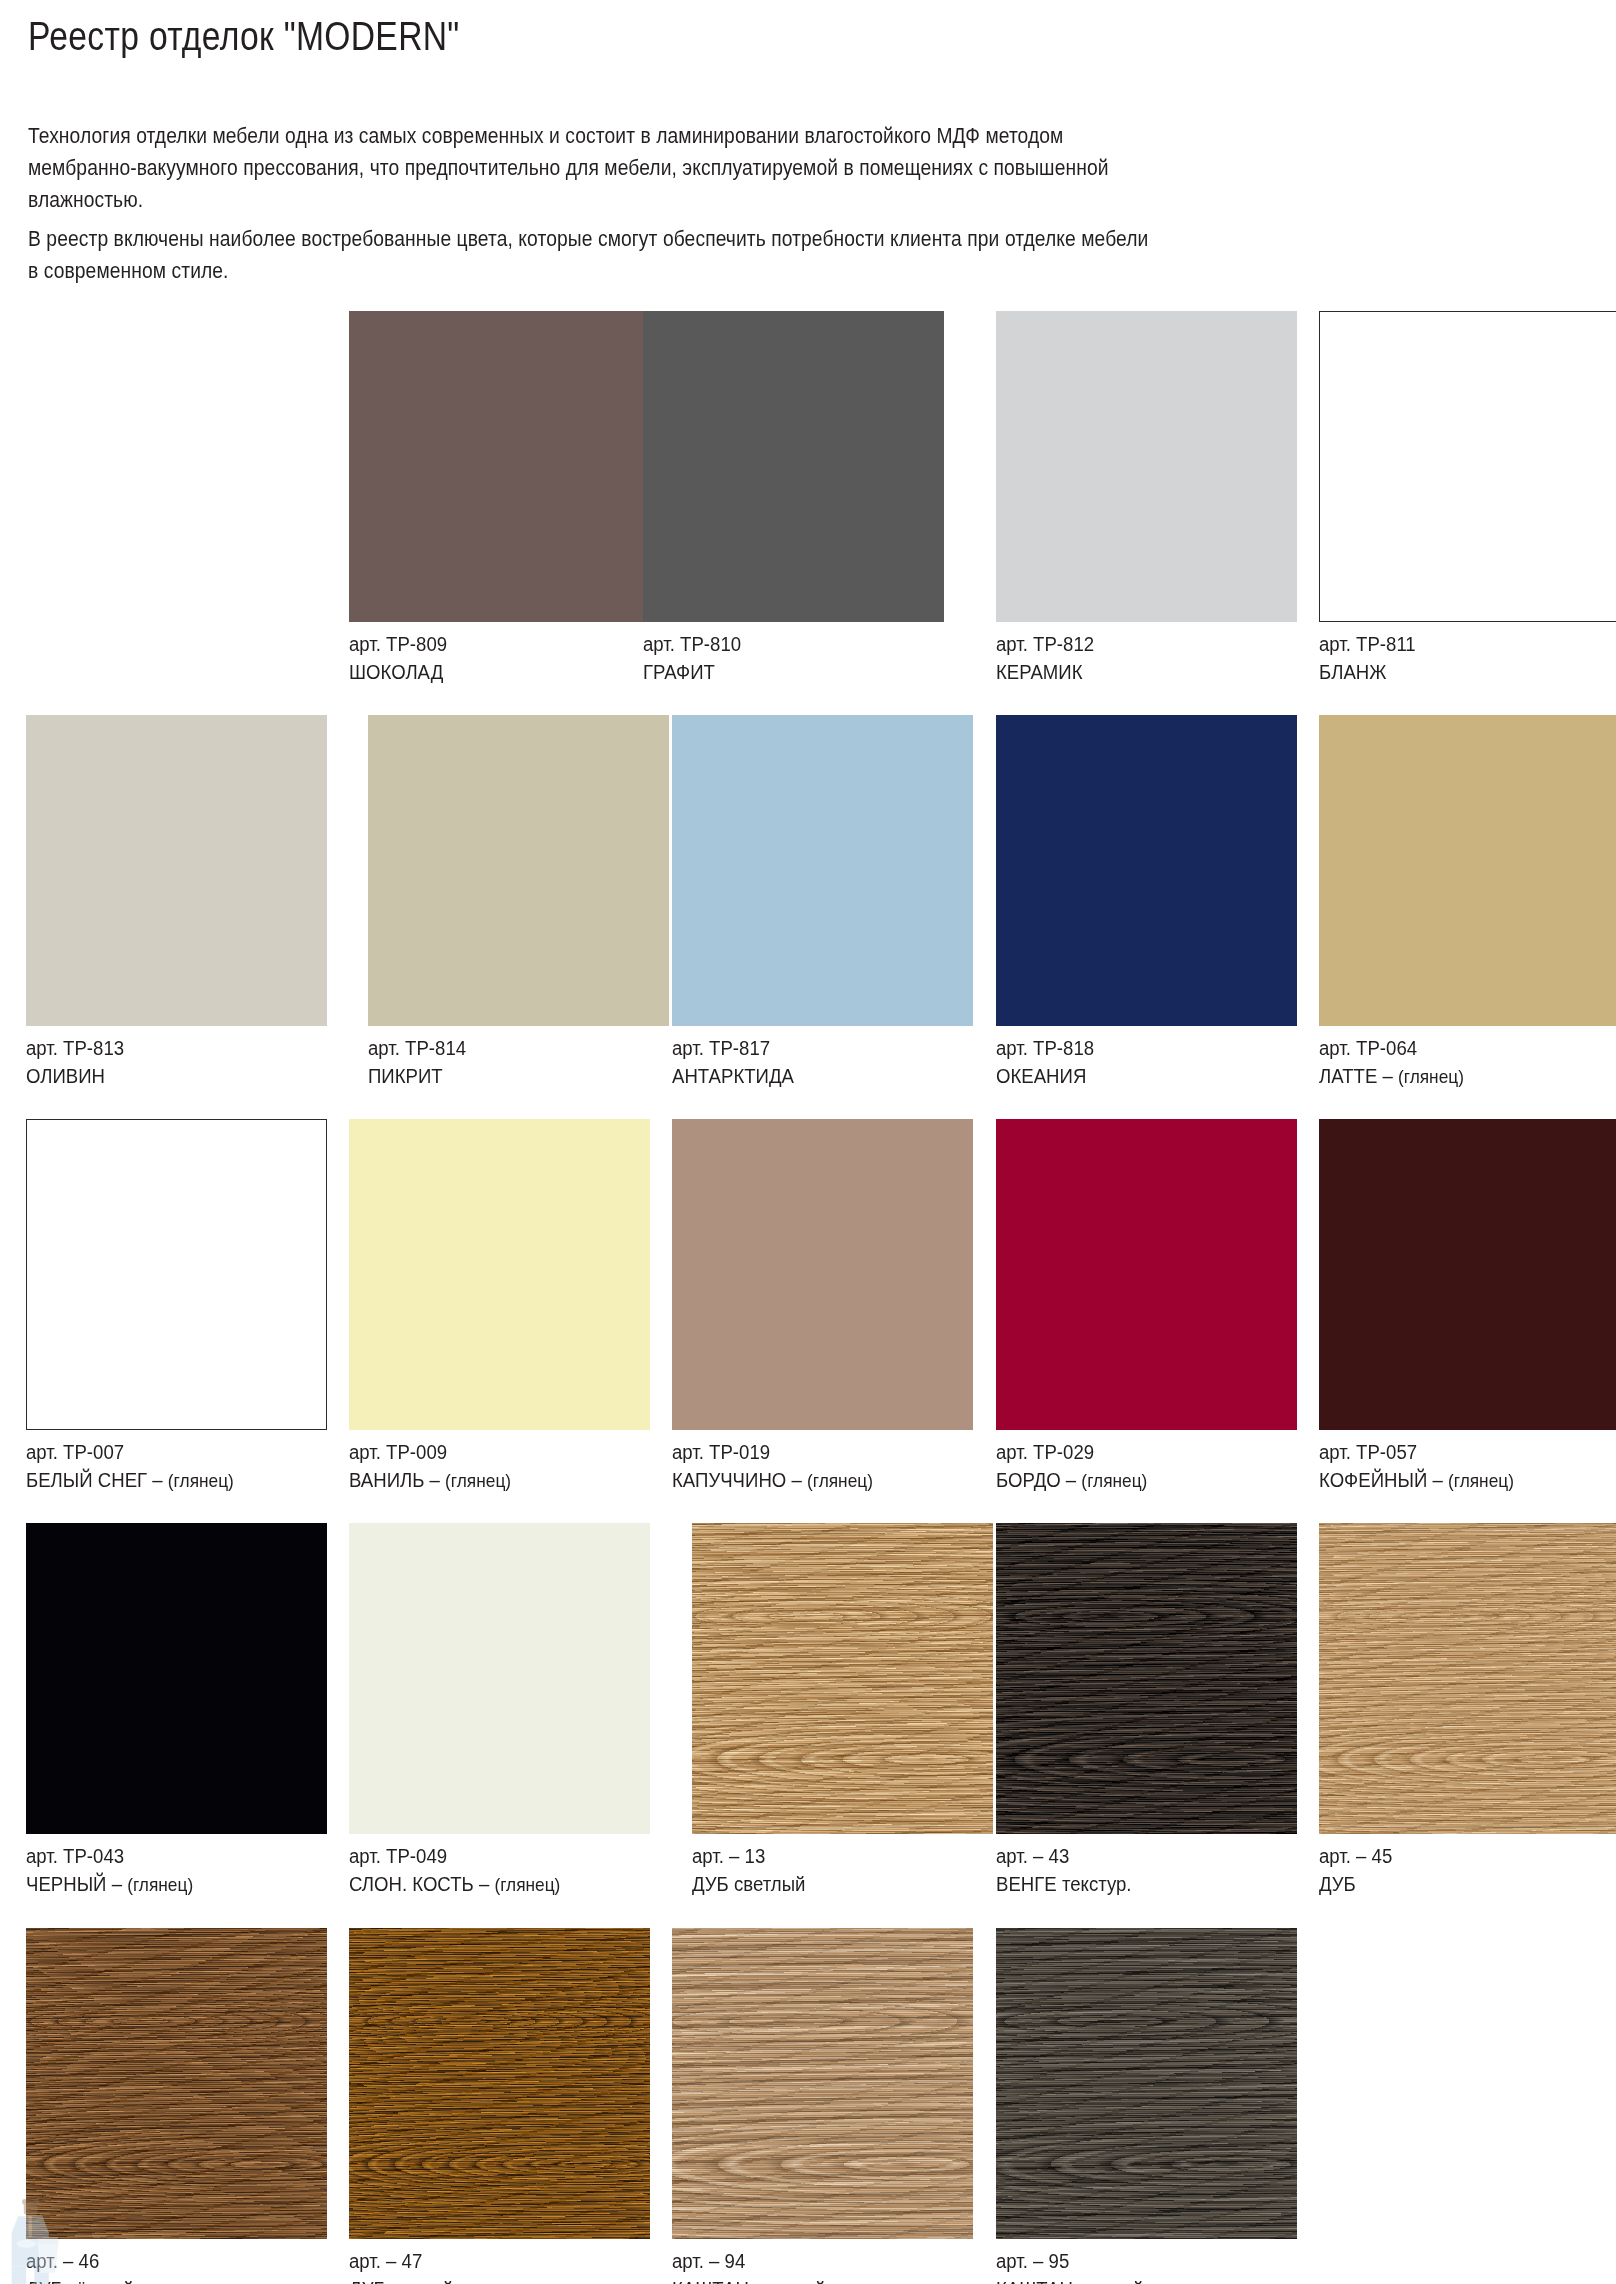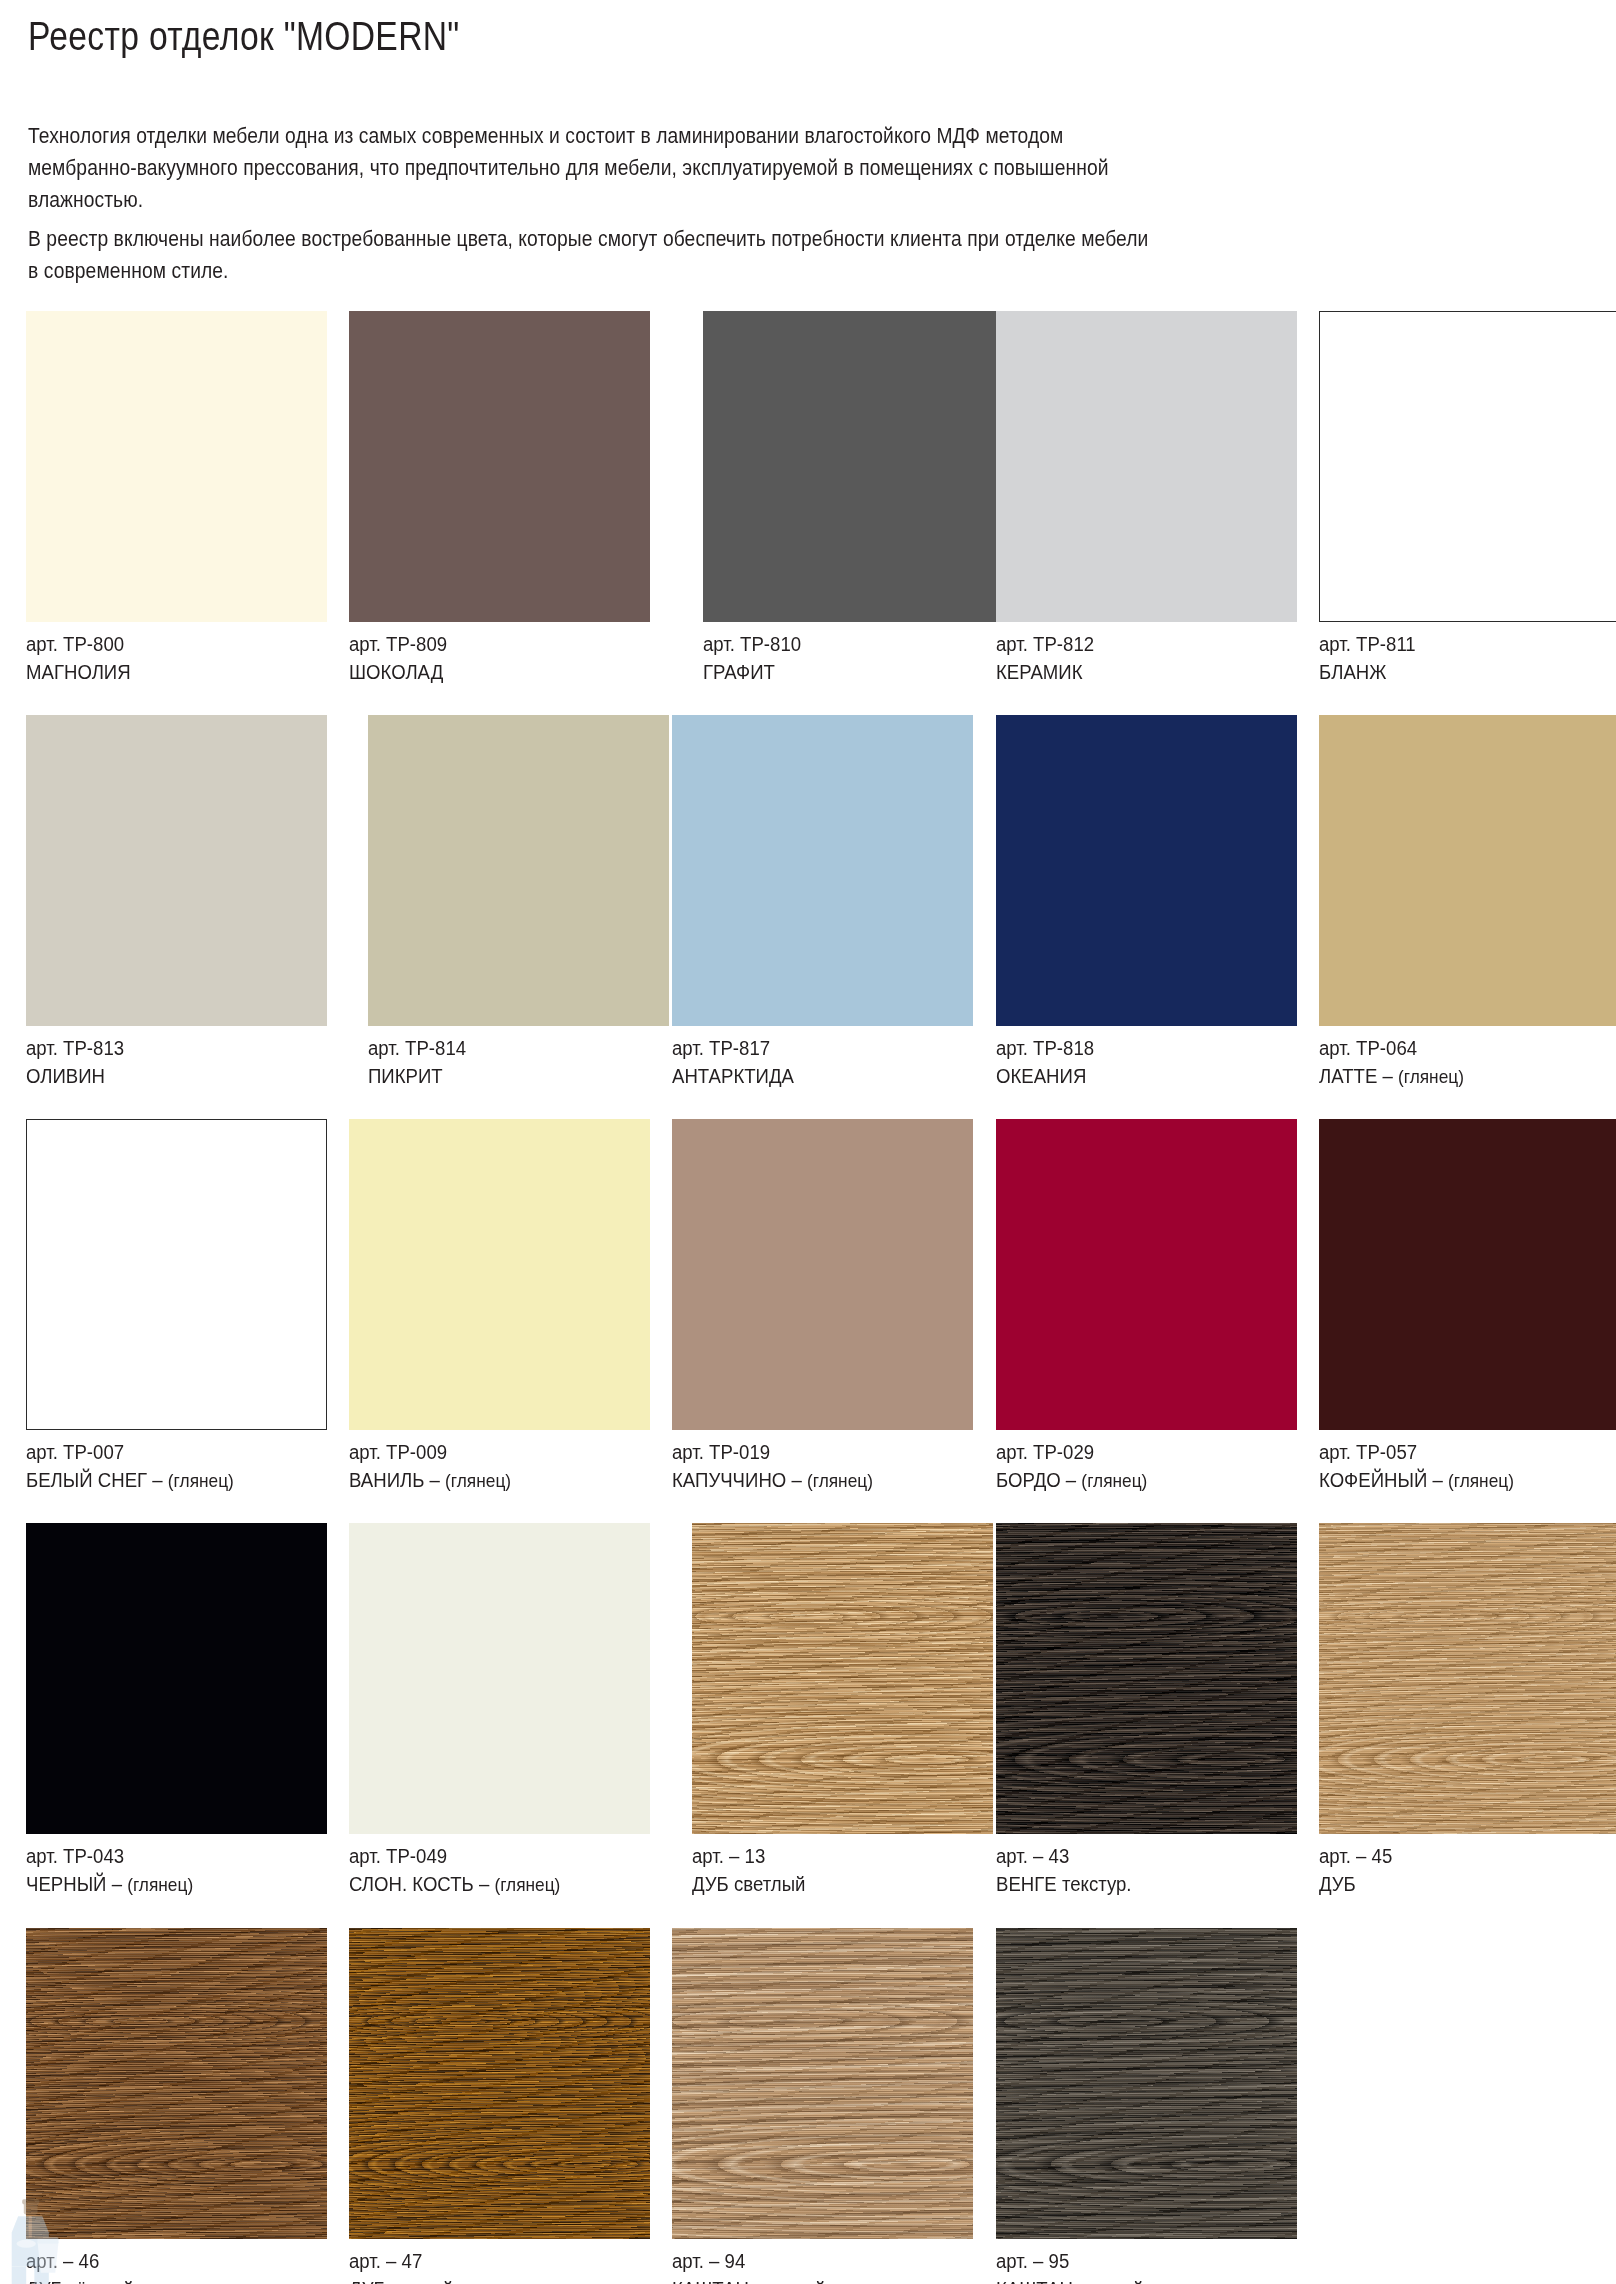--- a/index.html
+++ b/index.html
@@ -106,35 +106,28 @@
   <div id="intro">
       <div class="intro-line">Технология отделки мебели одна из самых современных и состоит в ламинировании влагостойкого МДФ методом</div>
       <div class="intro-line">мембранно-вакуумного прессования, что предпочтительно для мебели, эксплуатируемой в помещениях с повышенной</div>
       <div class="intro-line">влажностью.</div>
       <div class="intro-gap"></div>
       <div class="intro-line">В реестр включены наиболее востребованные цвета, которые смогут обеспечить потребности клиента при отделке мебели</div>
       <div class="intro-line">в современном стиле.</div>
     </div>
 
   <div id="grid">
-      <div class="cell" style="left: 26px; top: 311px;">
-        <div class="swatch" style="background: rgb(253, 248, 227);"></div>
-        <div class="cell-labels">
-          <div class="lbl-art">арт. TP-800</div>
-          <div class="lbl-name">МАГНОЛИЯ</div>
-        </div>
-      </div>
       <div class="cell" style="left: 349px; top: 311px;">
         <div class="swatch" style="background: rgb(110, 90, 86);"></div>
         <div class="cell-labels">
           <div class="lbl-art">арт. TP-809</div>
           <div class="lbl-name">ШОКОЛАД</div>
         </div>
       </div>
-      <div class="cell" style="left: 703px; top: 311px;">
+      <div class="cell" style="left: 643px; top: 311px;">
         <div class="swatch" style="background: rgb(89, 89, 89);"></div>
         <div class="cell-labels">
           <div class="lbl-art">арт. TP-810</div>
           <div class="lbl-name">ГРАФИТ</div>
         </div>
       </div>
       <div class="cell" style="left: 996px; top: 311px;">
         <div class="swatch" style="background: rgb(211, 212, 214);"></div>
         <div class="cell-labels">
           <div class="lbl-art">арт. TP-812</div>

